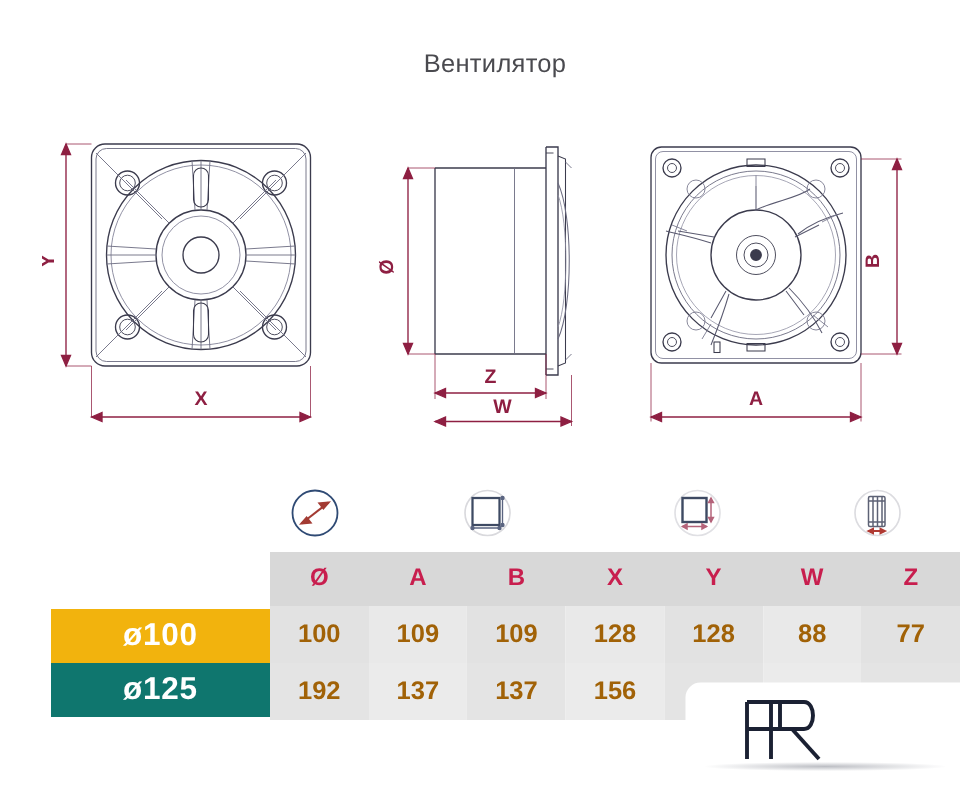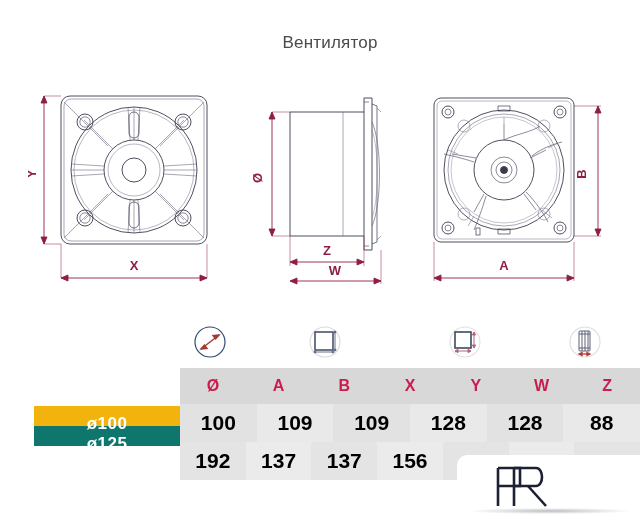--- a/index.html
+++ b/index.html
@@ -31,36 +31,36 @@
   .icon-row{position:absolute;top:316px;left:0;width:640px;height:52px;}
   .icon-cell{position:absolute;top:0;width:60px;height:52px;
              display:flex;align-items:center;justify-content:center;}
   .icon-cell svg{display:block;}
 
   
   .table-wrap{position:absolute;left:0;top:368px;width:640px;height:120px;}
 
   .tag-col{position:absolute;left:34px;top:38px;width:146px;}
   .tag{
-    height:20px;line-height:36px;
+    height:36px;line-height:36px;
     text-align:center;
-    font-size:17px;font-weight:bold;
+    font-size:21px;font-weight:bold;
     color:#ffffff;
     letter-spacing:.5px;
   }
   .tag.amber{background:#f2b30d;}
   .tag.blue{background:#0f766e;}
 
   .grid{position:absolute;left:180px;top:0;width:460px;}
   .row{display:flex;height:38px;}
   .row.head{height:36px;background:#d8d8d8;}
   .cell{
     flex:1 1 0;
     display:flex;align-items:center;justify-content:center;
-    font-size:21px;font-weight:bold;color:#000000;
+    font-size:17px;font-weight:bold;color:#a16207;
   }
   .row.head .cell{color:#c81e4e;font-size:16px;}
   .row.data .cell{background:#e9e9e9;}
   .row.data .cell:nth-child(odd){background:#e2e2e2;}
   .row.data.alt .cell{background:#ebebeb;}
   .row.data.alt .cell:nth-child(odd){background:#e4e4e4;}
 
   
   .wm-box{
     position:absolute;left:457px;top:455px;width:183px;height:72px;
@@ -347,20 +347,21 @@
         <div class="cell">Z</div>
       </div>
 
       <div class="row data">
         <div class="cell">100</div>
         <div class="cell">109</div>
         <div class="cell">109</div>
         <div class="cell">128</div>
         <div class="cell">128</div>
         <div class="cell">88</div>
+        <div class="cell">77</div>
       </div>
 
       <div class="row data alt">
         <div class="cell">192</div>
         <div class="cell">137</div>
         <div class="cell">137</div>
         <div class="cell">156</div>
         <div class="cell"></div>
         <div class="cell"></div>
         <div class="cell"></div>

